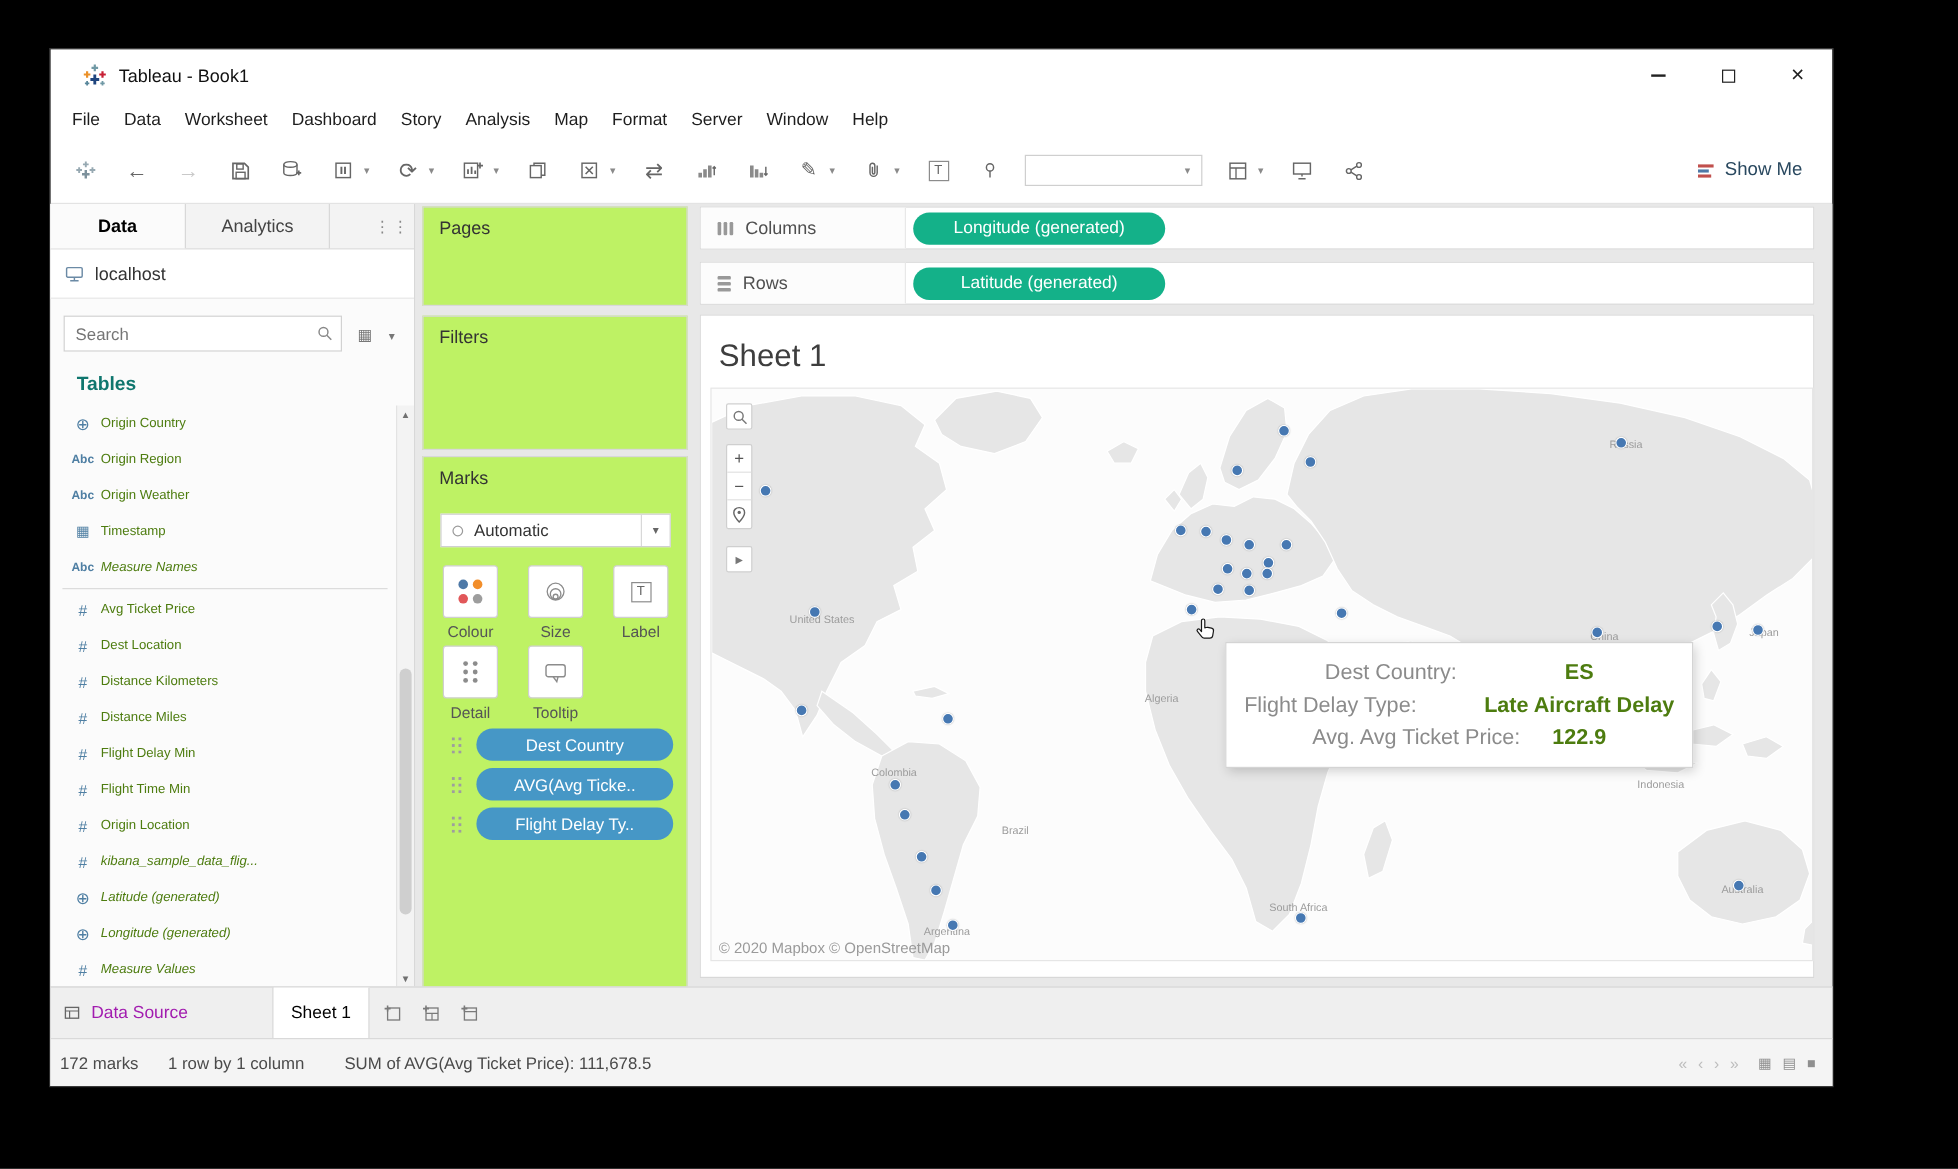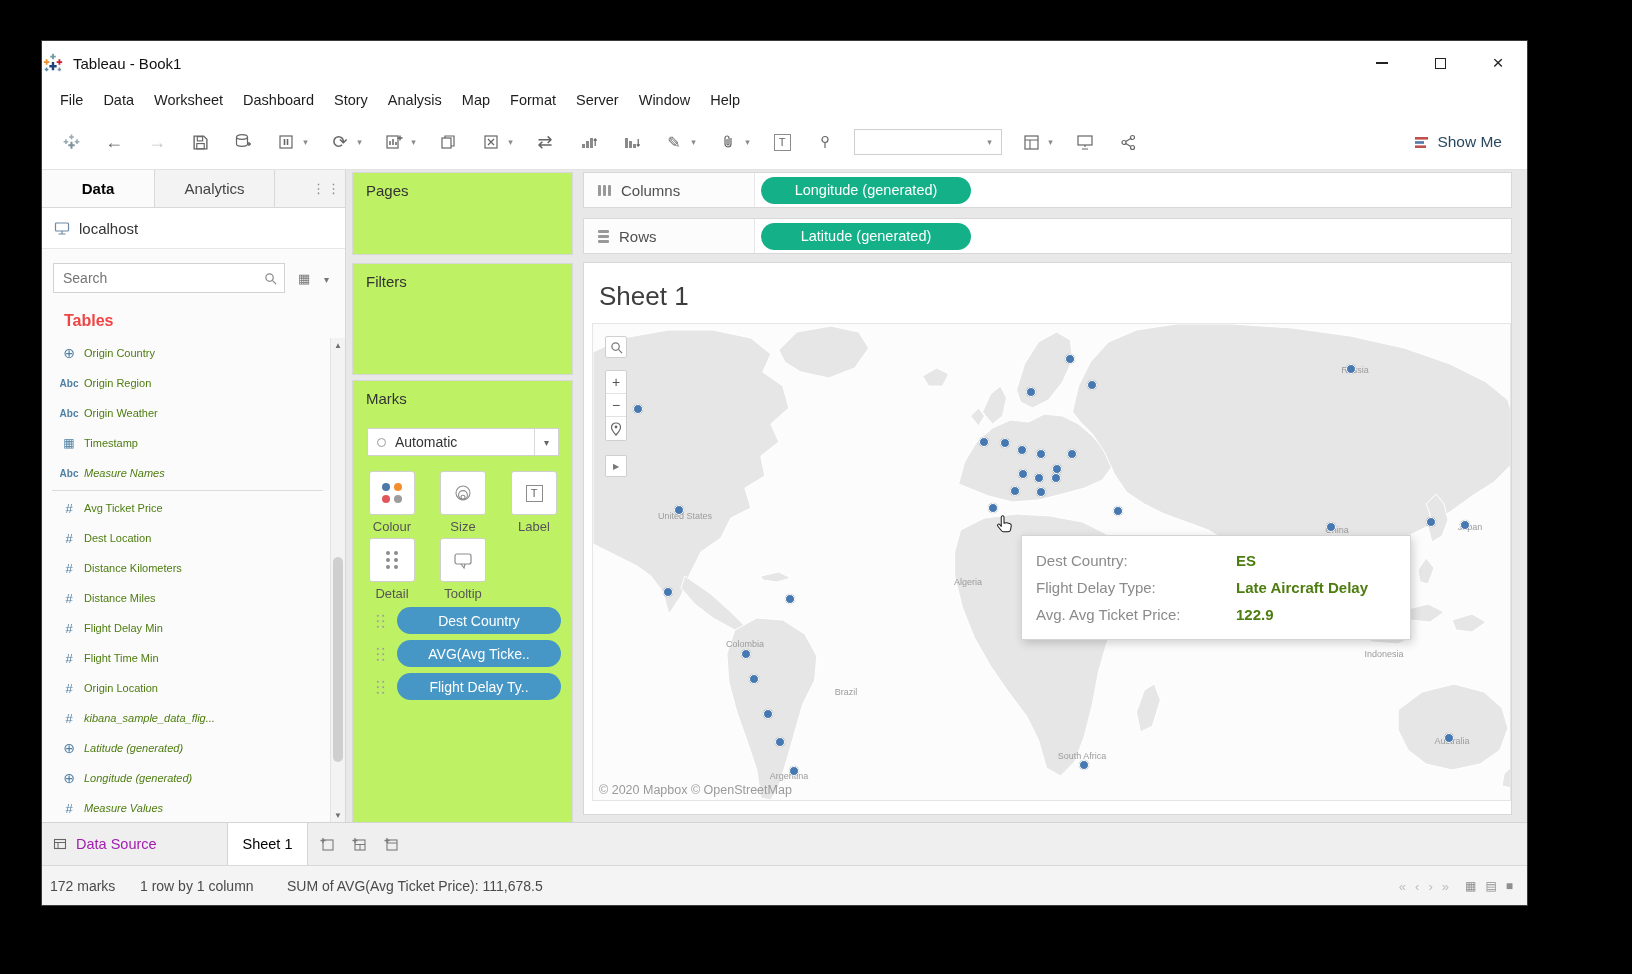--- a/index.html
+++ b/index.html
@@ -1,21 +1,21 @@
 <!DOCTYPE html>
 <html style="--pill-green: #14b189; --pill-blue: #4697c6; --dot: #4678b2; --field-icon: #4f7fa3; --ocean: #fcfcfc;"><head>
 <meta charset="utf-8">
 <style>
   *{box-sizing:border-box;margin:0;padding:0;font-family:"Liberation Sans",sans-serif;}
   html,body{width:1632px;height:974px;}
   body{background:#000;position:relative;overflow:hidden;}
   .window{position:absolute;left:42px;top:41px;width:1485px;height:864px;background:#fff;display:flex;flex-direction:column;outline:1px solid #3a3a3a;}
 
   
-  .titlebar{height:44px;display:flex;align-items:center;padding-left:0;flex:none;}
+  .titlebar{height:44px;display:flex;align-items:center;padding-left:26px;flex:none;}
   .logo{width:22px;height:22px;margin-right:9px;flex:none;}
   .title-text{font-size:15px;color:#111;}
   .win-controls{margin-left:auto;display:flex;height:100%;}
   .win-btn{width:58px;height:100%;display:flex;align-items:center;justify-content:center;color:#222;font-size:19px;}
   .min-dash{width:12px;height:2px;background:#222;display:block;}
   .max-box{width:11px;height:11px;border:1.5px solid #222;display:block;}
 
   
   .menubar{height:30px;display:flex;align-items:center;padding-left:8px;flex:none;}
   .menu-item{padding:0 10px;font-size:14.5px;color:#1e1e1e;line-height:30px;}
@@ -40,21 +40,21 @@
   .dp-tab.active{width:113px;background:#fbfbfb;font-weight:700;color:#000;border-right:1px solid #d8d8d8;}
   .dp-tab.inactive{width:120px;color:#444;border-right:1px solid #d8d8d8;}
   .dp-tabs .pane-menu{margin-left:auto;width:36px;display:flex;align-items:center;justify-content:center;color:#888;font-size:13px;letter-spacing:2px;}
   .dp-conn{position:absolute;left:0;top:38px;right:0;height:41px;background:#fff;border-bottom:1px solid #e6e6e6;display:flex;align-items:center;padding-left:12px;gap:9px;font-size:15px;color:#333;}
   .dp-search{position:absolute;left:0;top:79px;right:0;height:52px;}
   .search-input{position:absolute;left:11px;top:14px;width:232px;height:30px;border:1px solid #d2d2d2;background:#fff;font-size:14px;color:#333;padding:0 26px 0 9px;outline:none;}
   .search-mag{position:absolute;left:222px;top:22px;}
   .search-side{position:absolute;top:22px;color:#777;font-size:13px;}
   .search-side.grid{left:256px;}
   .search-side.caret{left:282px;font-size:10px;top:25px;}
-  .dp-tables-h{position:absolute;left:22px;top:142px;font-size:16px;font-weight:700;color:#ef4444;}
+  .dp-tables-h{position:absolute;left:22px;top:142px;font-size:16px;font-weight:700;color:#0f766e;}
   .field-list{position:absolute;left:0;top:168px;right:16px;bottom:0;}
   .field-row{height:30px;display:flex;align-items:center;padding-left:12px;}
   .field-row.italic .field-label{font-style:italic;}
   .field-icon{width:30px;flex:none;color:var(--field-icon);text-align:center;font-size:13px;}
   .field-icon.t-string{font-size:10px;font-weight:700;letter-spacing:0;}
   .field-icon.t-geo{font-size:14px;}
   .field-icon.t-datetime{font-size:12px;}
   .field-label{font-size:11px;color:#4d7c0f;white-space:nowrap;}
   .field-divider{height:1px;background:#dcdcdc;margin:2px 6px 2px 10px;}
   .dp-scroll{position:absolute;right:0;top:168px;width:15px;bottom:0;background:#f3f3f3;border-left:1px solid #e3e3e3;}
@@ -105,21 +105,21 @@
   .map-dot{position:absolute;width:10px;height:10px;border-radius:50%;background:var(--dot);border:1.5px solid #fff;box-shadow:0 0 1px rgba(0,0,0,.35);transform:translate(-50%,-50%);}
   .map-label{position:absolute;font-size:9px;color:#9c9c9c;transform:translate(-50%,-50%);white-space:nowrap;}
   .attribution{position:absolute;left:6px;bottom:3px;font-size:12.5px;color:#9a9a9a;}
   .map-ctl{position:absolute;background:#fff;border:1px solid #cfcfcf;color:#555;display:flex;align-items:center;justify-content:center;}
   .ctl-search{left:12px;top:12px;width:22px;height:22px;border-radius:2px;}
   .zoom-stack{position:absolute;left:12px;top:46px;width:22px;border:1px solid #cfcfcf;background:#fff;border-radius:2px;}
   .zoom-btn{height:23px;display:flex;align-items:center;justify-content:center;color:#555;font-size:14px;border-bottom:1px solid #e2e2e2;}
   .zoom-btn:last-child{border-bottom:none;}
   .ctl-expand{left:12px;top:131px;width:22px;height:22px;font-size:8px;color:#777;border-radius:2px;}
   .map-tooltip{position:absolute;left:428px;top:211px;width:390px;background:#fff;border:1px solid #d4d4d4;box-shadow:2px 3px 9px rgba(0,0,0,.18);padding:11px 14px;}
-  .tt-row{display:flex;line-height:27px;font-size:15px;}
+  .tt-row{display:flex;line-height:27px;font-size:18px;justify-content:center;}
   .tt-label{width:200px;color:#8b8b8b;flex:none;}
   .tt-value{font-weight:700;color:#4d7c0f;white-space:nowrap;}
   .cursor{position:absolute;left:400px;top:190px;width:22px;height:22px;}
 
   
   .tabbar{position:absolute;left:0;bottom:40px;width:100%;height:43px;background:#efefef;border-top:1px solid #d4d4d4;display:flex;align-items:stretch;}
   .tab-ds{width:186px;display:flex;align-items:center;padding-left:11px;gap:9px;font-size:14.5px;color:#a21caf;border-right:1px solid #d4d4d4;}
   .tab-sheet{width:80px;display:flex;align-items:center;justify-content:center;background:#fff;font-size:14.5px;color:#000;border-right:1px solid #d4d4d4;}
   .tab-new{width:26px;margin-left:6px;display:flex;align-items:center;justify-content:center;}
   .tab-new:first-of-type{margin-left:10px;}

